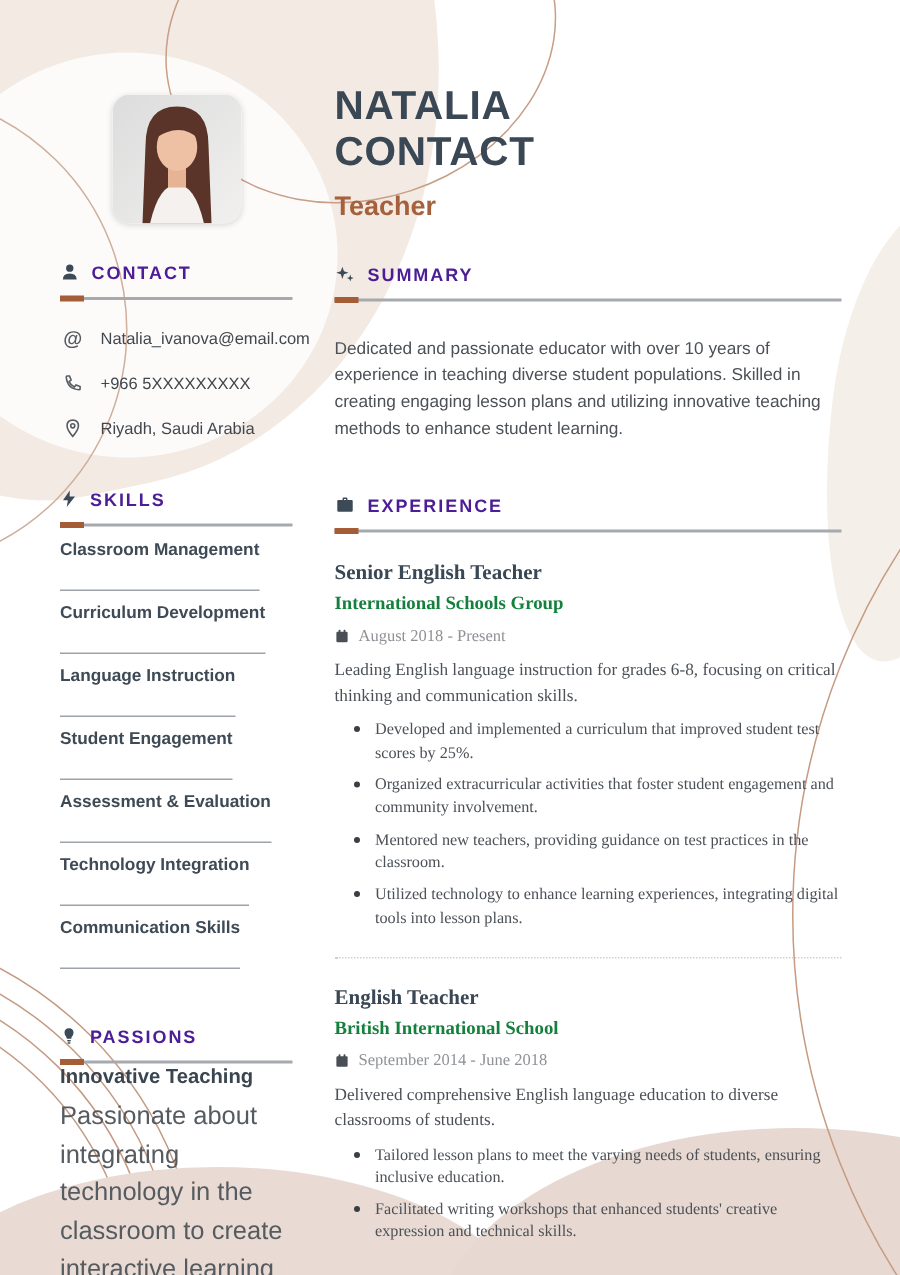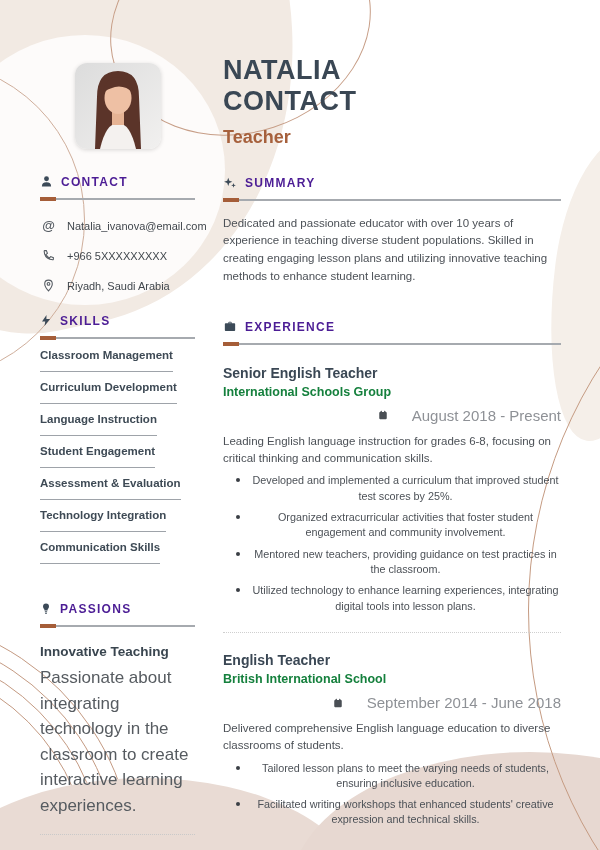--- a/index.html
+++ b/index.html
@@ -56,38 +56,38 @@
   .rule::before { content:''; position:absolute; left:0; top:0; width:16px; height:4px; background:#a55d38; z-index:1; }
 
   
   .contact-list { margin-top:16px; }
   .c-row { display:flex; align-items:center; gap:10px; margin-top:13px; font-size:11px; color:#41474d; }
   .c-ico { width:17px; height:17px; display:flex; align-items:center; justify-content:center;
     color:#565c63; font-weight:700; font-size:13px; flex:0 0 auto; }
 
   
   .skill { width:max-content; max-width:155px; font-size:11.5px; font-weight:700; color:#3e4a55;
-    padding-bottom:10px; margin-top:9px; border-bottom:1px solid #9ea3a9; }
+    padding-bottom:20px; margin-top:9px; border-bottom:1px solid #9ea3a9; }
   .skills-list { margin-top:8px; }
 
   
-  .passion-title { font-size:13.5px; font-weight:700; color:#39454f; margin-top:16px; }
+  .passion-title { font-size:13.5px; font-weight:700; color:#39454f; }
   .passion-text { margin-top:6px; font-size:17px; line-height:1.5; color:#565b60; }
   .dotted { border-top:1.5px dotted #c9c9c9; margin:16px 0 0; }
 
   
-  .para { margin-top:13px; font-size:11.5px; line-height:1.55; color:#4c5157; }
+  .para { margin-top:23px; font-size:11.5px; line-height:1.55; color:#4c5157; }
   .sec-main { margin-top:28px; }
   .sec-exp { margin-top:34px; }
-  .job { margin-top:19px; }
+  .job { margin-top:19px;font-family:Liberation Serif, serif; }
   .j-title { font-size:14px; font-weight:700; color:#3a4754; }
   .j-company { margin-top:4px; font-size:12.5px; font-weight:700; color:#15803d; }
-  .j-date { display:flex; align-items:center; gap:24px; margin-top:8px; font-size:15px; color:#8e9196;justify-content:flex-end; }
+  .j-date { display:flex; align-items:center; gap:6px; margin-top:8px; font-size:11px; color:#8e9196; }
   .j-desc { margin-top:9px; font-size:11.5px; line-height:1.5; color:#4c5157; }
-  .j-bullets { list-style:none; margin-top:5px; padding-left:27px;text-align:center; }
+  .j-bullets { list-style:none; margin-top:5px; padding-left:27px; }
   .j-bullets li { position:relative; margin-top:6px; font-size:10.8px; line-height:1.42; color:#4c5157; }
   .j-bullets li::before { content:''; position:absolute; left:-14px; top:5px;
     width:4px; height:4px; border-radius:50%; background:#3a3f45; }
   .job-sep { border-top:1.5px dotted #cfcfcf; margin-top:18px; }
 </style>
 </head>
 <body>
 
 <div class="page">
 
@@ -154,21 +154,21 @@
               <svg width="13" height="13" viewBox="0 0 24 24" fill="none" stroke="#565c63" stroke-width="2">
                 <path d="M12,2 Q19,2 19,9 Q19,14 12,22 Q5,14 5,9 Q5,2 12,2 Z"></path>
                   <circle cx="12" cy="9" r="2.5"></circle>
               </svg>
             </span>
             <span>Riyadh, Saudi Arabia</span>
           </div>
         </div>
       </div>
 
-      <div class="sec" style="margin-top:20px;">
+      <div class="sec" style="margin-top:32px;">
         <div class="sec-head">
           <svg width="12" height="13" viewBox="0 0 24 24" fill="#3c4a58">
             <path d="M13,1 L4,14 L10.5,14 L9,23 L20,9 L12.8,9 Z"></path>
           </svg>
           <span>SKILLS</span>
         </div>
         <div class="rule"></div>
         <div class="skills-list">
           <div class="skill">Classroom Management</div>
           <div class="skill">Curriculum Development</div>

